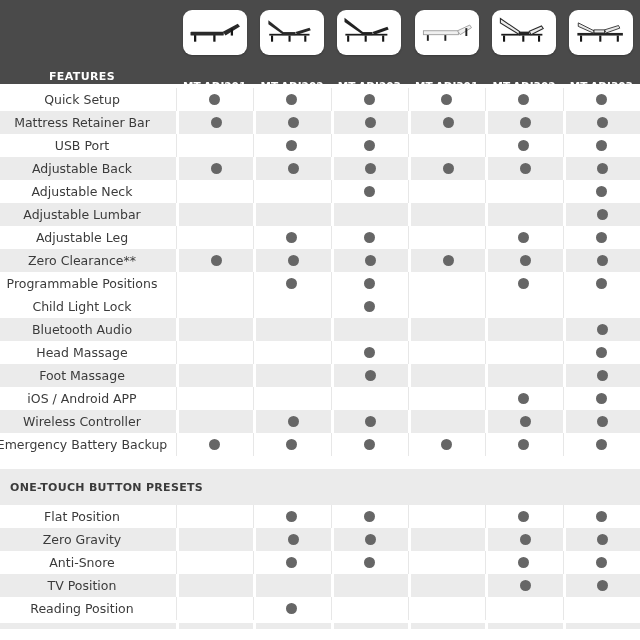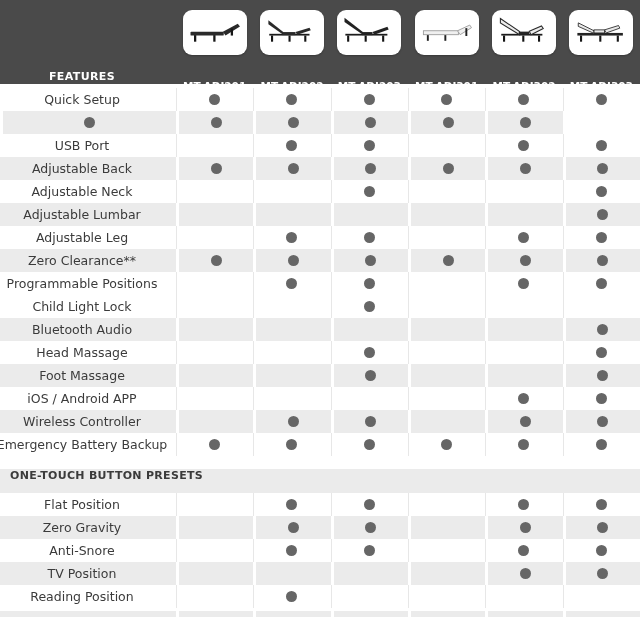--- a/index.html
+++ b/index.html
@@ -28,22 +28,22 @@
   .row{display:grid;grid-template-columns:176px repeat(6,1fr);height:23px;}
   .cell{display:flex;align-items:center;justify-content:center;box-sizing:border-box;min-width:0;}
   .label-cell{padding-right:12px;font-size:12.5px;color:var(--label-text,#3b3b3b);white-space:nowrap;}
   .row.alt .cell{background:var(--row-alt-bg,#ebebeb);}
   .row.alt .val{border-left:3px solid #fff;}
   .row.plain .cell{background:#fff;}
   .row.plain .val{box-shadow:inset 1px 0 0 var(--separator,#e7e7e7);}
   .dot{width:11px;height:11px;border-radius:50%;background:var(--dot,#666);flex:0 0 auto;}
   
   .section-row{
-    height:24px;background:var(--row-alt-bg,#ebebeb);
-    display:flex;padding-left:10px;
+    height:36px;background:var(--row-alt-bg,#ebebeb);
+    display:flex;align-items:center;padding-left:10px;
     font-size:11px;font-weight:bold;color:var(--label-text,#3b3b3b);letter-spacing:.3px;
   }
   .sp4{height:4px;} .sp13{height:13px;} .sp3{height:3px;}
   .strip{height:6px;}
   .strip .cell{background:var(--row-alt-bg,#ebebeb);}
 </style>
 </head>
 <body>
 
 <div class="page">
@@ -151,20 +151,21 @@
           <div class="dot"></div>
         </div>
         <div class="cell val">
           <div class="dot"></div>
         </div>
         <div class="cell val">
           <div class="dot"></div>
         </div>
       </div>
       <div class="row alt">
+        <div class="cell label-cell">Mattress Retainer Bar</div>
         <div class="cell val">
           <div class="dot"></div>
         </div>
         <div class="cell val">
           <div class="dot"></div>
         </div>
         <div class="cell val">
           <div class="dot"></div>
         </div>
         <div class="cell val">

